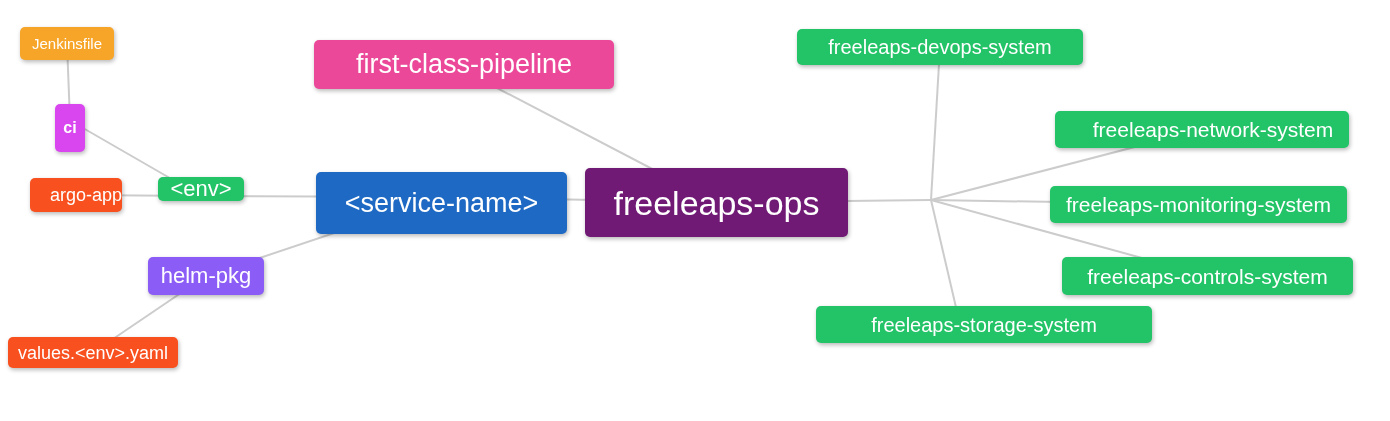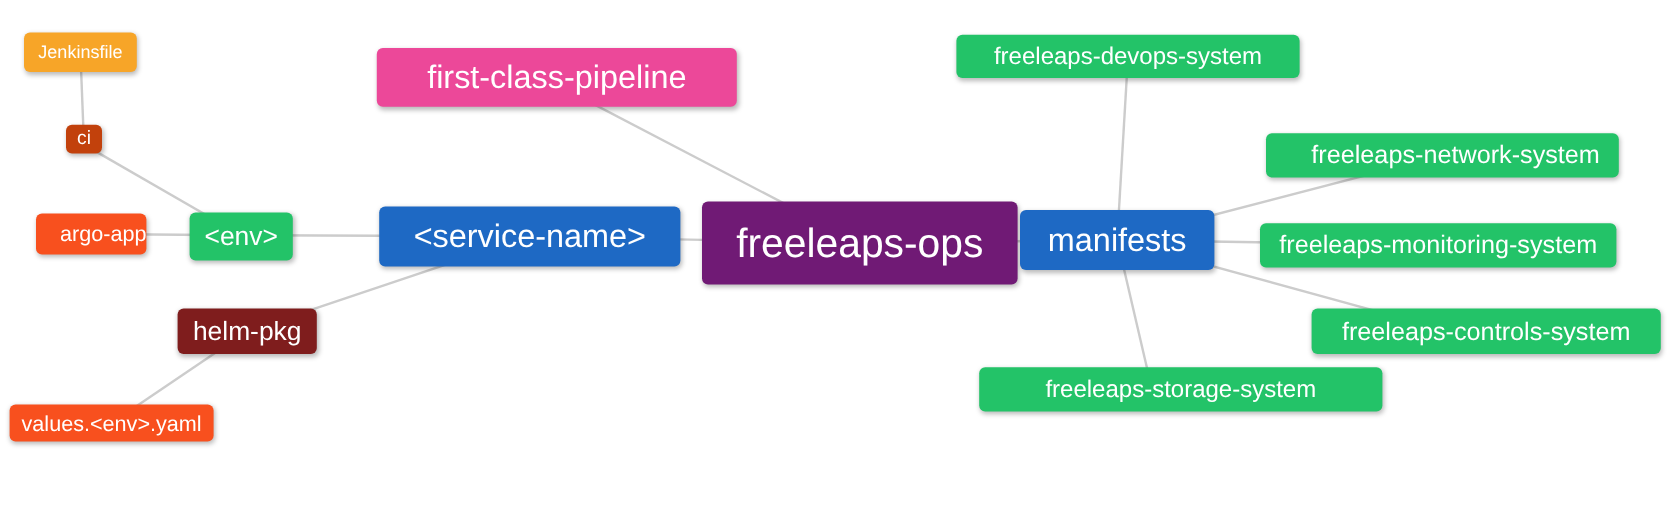--- a/index.html
+++ b/index.html
@@ -61,28 +61,27 @@
       <line x1="452" y1="64.5" x2="716.5" y2="202.5" stroke="#cccccc" stroke-width="2"></line>
       <line x1="716.5" y1="202.5" x2="931" y2="200" stroke="#cccccc" stroke-width="2"></line>
       <line x1="931" y1="200" x2="940" y2="47" stroke="#cccccc" stroke-width="2"></line>
       <line x1="931" y1="200" x2="1202" y2="129.5" stroke="#cccccc" stroke-width="2"></line>
       <line x1="931" y1="200" x2="1211.5" y2="204.5" stroke="#cccccc" stroke-width="2"></line>
       <line x1="931" y1="200" x2="1207.5" y2="276" stroke="#cccccc" stroke-width="2"></line>
       <line x1="931" y1="200" x2="960" y2="324.5" stroke="#cccccc" stroke-width="2"></line>
     </svg>
   <div class="nodes-layer">
       <div class="node" style="left: 20px; top: 27px; width: 94px; height: 33px; font-size: 15px; background: rgb(247, 165, 40); color: rgb(255, 255, 255);">Jenkinsfile</div>
-      <div class="node" style="left: 55px; top: 104px; width: 30px; height: 24px; font-size: 16px; background: #c2410c; color: rgb(255, 255, 255);">ci</div>
+      <div class="node" style="left: 55px; top: 104px; width: 30px; height: 48px; font-size: 16px; background: #d946ef; color: rgb(255, 255, 255); font-weight: bold;">ci</div>
       <div class="node" style="left: 30px; top: 178px; width: 92px; height: 34px; font-size: 18px; background: rgb(248, 80, 30); color: rgb(255, 255, 255); padding-left: 20px;">argo-app</div>
-      <div class="node" style="left: 158px; top: 177px; width: 86px; height: 40px; font-size: 22px; background: rgb(35, 195, 104); color: rgb(255, 255, 255);">&lt;env&gt;</div>
-      <div class="node" style="left: 148px; top: 257px; width: 116px; height: 38px; font-size: 22px; background: #7f1d1d; color: rgb(255, 255, 255);">helm-pkg</div>
+      <div class="node" style="left: 158px; top: 177px; width: 86px; height: 24px; font-size: 22px; background: rgb(35, 195, 104); color: rgb(255, 255, 255);">&lt;env&gt;</div>
+      <div class="node" style="left: 148px; top: 257px; width: 116px; height: 38px; font-size: 22px; background: #8b5cf6; color: rgb(255, 255, 255);">helm-pkg</div>
       <div class="node" style="left: 8px; top: 337px; width: 170px; height: 31px; font-size: 18px; background: rgb(248, 80, 30); color: rgb(255, 255, 255);">values.&lt;env&gt;.yaml</div>
       <div class="node" style="left: 314px; top: 40px; width: 300px; height: 49px; font-size: 27px; background: #ec4899; color: rgb(255, 255, 255);">first-class-pipeline</div>
-      <div class="node" style="left: 316px; top: 172px; width: 251px; height: 50px; font-size: 27px; background: rgb(30, 105, 196); color: rgb(255, 255, 255);">&lt;service-name&gt;</div>
+      <div class="node" style="left: 316px; top: 172px; width: 251px; height: 62px; font-size: 27px; background: rgb(30, 105, 196); color: rgb(255, 255, 255);">&lt;service-name&gt;</div>
       <div class="node" style="left: 585px; top: 168px; width: 263px; height: 69px; font-size: 34px; background: #701a75; color: rgb(255, 255, 255);">freeleaps-ops</div>
-      <div class="node" style="left: 850px; top: 175px; width: 162px; height: 50px; font-size: 27px; background: rgb(30, 105, 196); color: rgb(255, 255, 255);">manifests</div>
       <div class="node" style="left: 797px; top: 29px; width: 286px; height: 36px; font-size: 20px; background: rgb(35, 195, 104); color: rgb(255, 255, 255);">freeleaps-devops-system</div>
       <div class="node" style="left: 1055px; top: 111px; width: 294px; height: 37px; font-size: 21px; background: rgb(35, 195, 104); color: rgb(255, 255, 255); padding-left: 22px;">freeleaps-network-system</div>
       <div class="node" style="left: 1050px; top: 186px; width: 297px; height: 37px; font-size: 21px; background: rgb(35, 195, 104); color: rgb(255, 255, 255);">freeleaps-monitoring-system</div>
-      <div class="node" style="left: 1062px; top: 257px; width: 291px; height: 38px; font-size: 21px; background: rgb(35, 195, 104); color: rgb(255, 255, 255); margin-left: 31px;">freeleaps-controls-system</div>
+      <div class="node" style="left: 1062px; top: 257px; width: 291px; height: 38px; font-size: 21px; background: rgb(35, 195, 104); color: rgb(255, 255, 255);">freeleaps-controls-system</div>
       <div class="node" style="left: 816px; top: 306px; width: 336px; height: 37px; font-size: 20px; background: rgb(35, 195, 104); color: rgb(255, 255, 255);">freeleaps-storage-system</div>
     </div>
 </div>
 
 </body></html>

